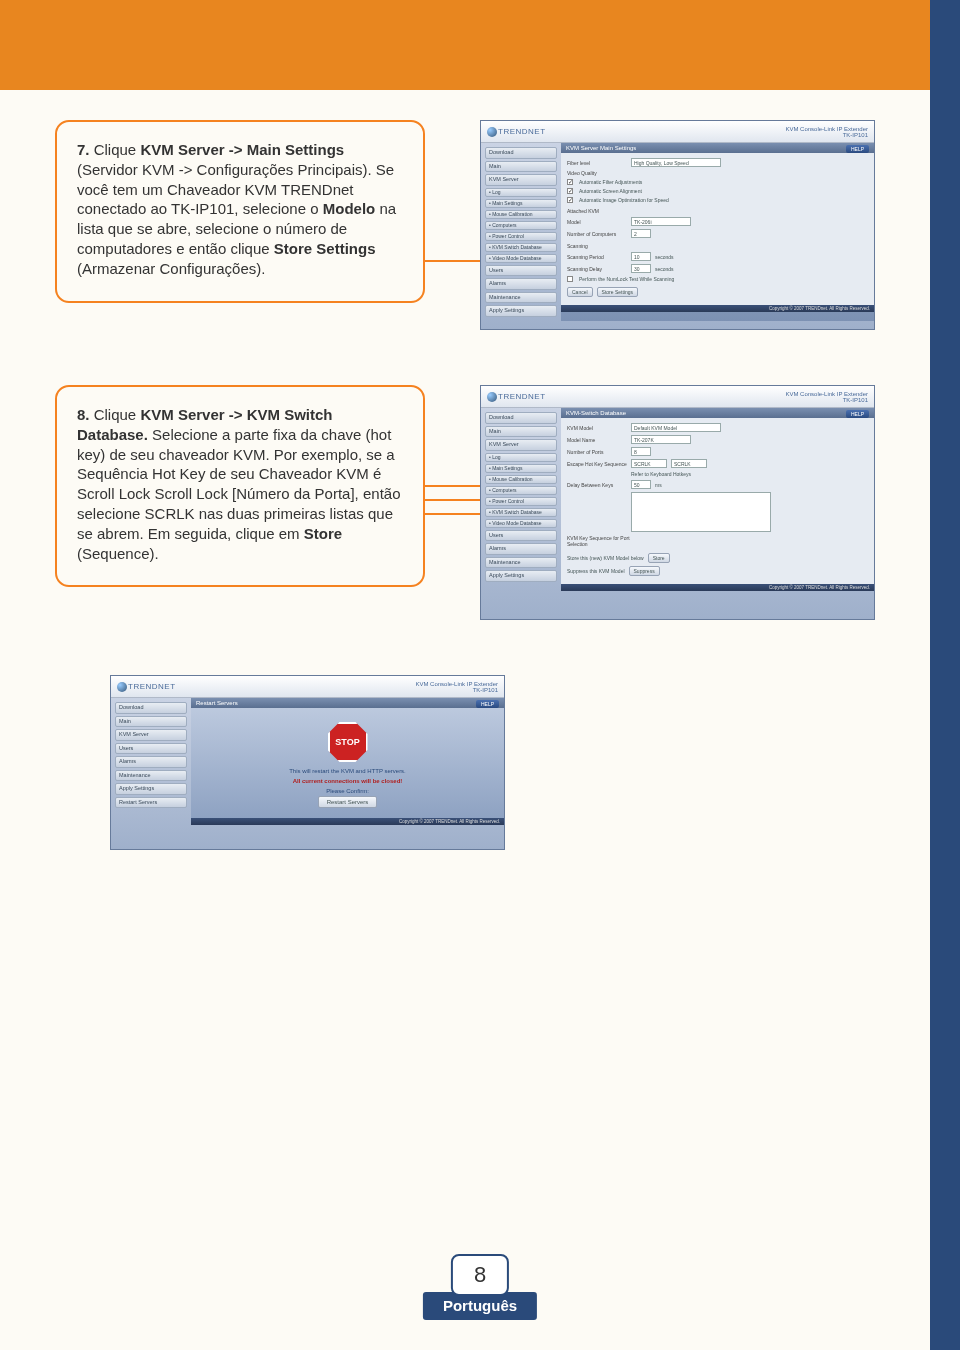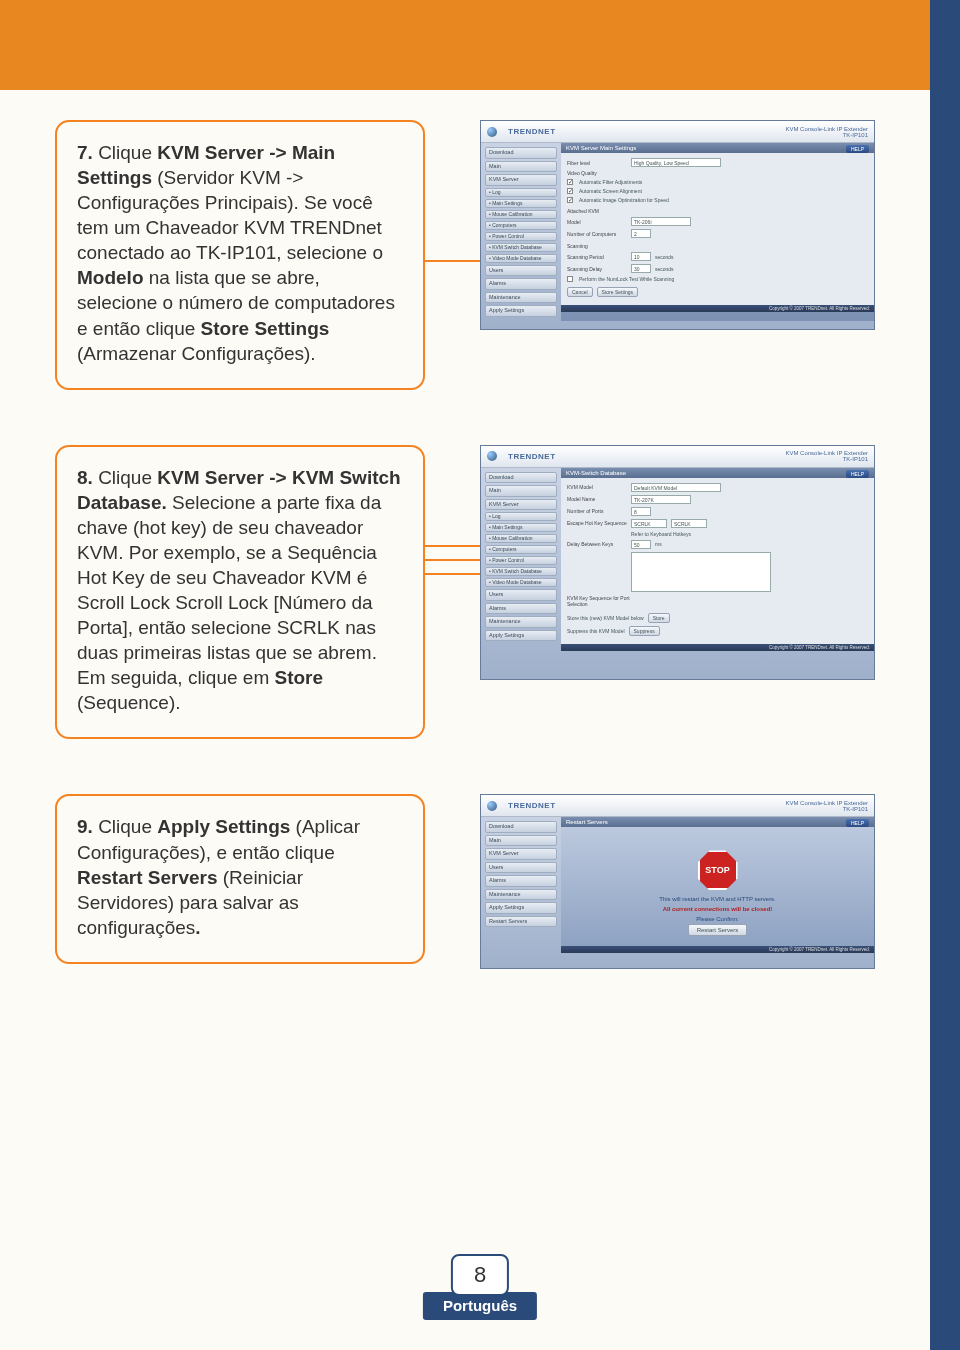--- a/index.html
+++ b/index.html
@@ -32,21 +32,21 @@
   .row {
     display: flex;
     align-items: flex-start;
     margin-bottom: 55px;
   }
   .card {
     width: 405px;
     border: 2px solid #f58220;
     border-radius: 14px;
     padding: 18px 20px 22px 20px;
-    font-size: 19px;
+    font-size: 15px;
     line-height: 1.32;
     color: #333;
   }
   .card b { font-weight: bold; }
   .connector {
     width: 55px;
     height: 2px;
     background: #f58220;
     position: relative;
     flex-shrink: 0;
@@ -84,22 +84,22 @@
     font-size: 8px;
     color: #4a6b9a;
     justify-content: space-between;
   }
   .tn-header-right {
     color: #4a6b9a;
     font-size: 6px;
     text-align: right;
   }
   .tn-logo {
-    font-weight: bold; letter-spacing: 0.5px;
-    display: flex; align-items: center; gap: 11px;
+    font-weight: normal; letter-spacing: 0.5px;
+    display: flex; gap: 1px;
   }
   .tn-logo .globe {
     width: 10px; height: 10px; border-radius: 50%;
     background: radial-gradient(circle at 30% 30%, #9cf, #357);
     display: inline-block;
   }
   .tn-body { display: flex; }
   .tn-side {
     width: 80px;
     padding: 4px;
@@ -155,21 +155,21 @@
     font-size:4.5px;
     text-align:right;
     padding:1px 4px;
   }
   .help-btn {
     background: linear-gradient(#4a70b0,#2a4a80);
     color:#fff;font-size:5px;padding:1px 5px;border-radius:2px;
     display:inline-block;
   }
   .stop-sign {
-    width:40px;height:40px;margin:17px auto 4px auto;
+    width:40px;height:40px;margin:8px auto 4px auto;
     background:#cc2222;border:2px solid #fff;border-radius:8px;
     display:flex;align-items:center;justify-content:center;
     color:#fff;font-weight:bold;font-size:9px;
     transform: rotate(0deg);
     clip-path: polygon(30% 0%, 70% 0%, 100% 30%, 100% 70%, 70% 100%, 30% 100%, 0% 70%, 0% 30%);
   }
   .thumb3-msg { text-align:center;color:#2a4a7a;font-size:6px;padding:2px 0;}
   .thumb3-msg.red { color:#b02020; font-weight:bold;}
   
   .pagenum-wrap {
@@ -377,24 +377,20 @@
                 </div>
             </div>
             <div class="tn-footer">Copyright © 2007 TRENDnet. All Rights Reserved.</div>
           </div>
         </div>
       </div>
     </div>
   </div>
 
   <div class="row">
-    <div class="card">
-      <span><b>9.</b></span>
-      <span>Clique </span><b>Apply Settings</b><span> (Aplicar Configurações), e então clique </span><b>Restart Servers</b><span> (Reiniciar Servidores) para salvar as configurações</span><b>.</b>
-    </div>
     <div style="width:55px;flex-shrink:0"></div>
     <div class="thumb">
       <div class="thumb-inner" style="height:175px;">
         <div class="tn-header">
           <span class="tn-logo">
               <span class="globe"></span>
               <span>TRENDNET</span>
             </span>
           <span class="tn-header-right"><span>KVM Console-Link IP Extender</span><br><span>TK-IP101</span></span>
         </div>

